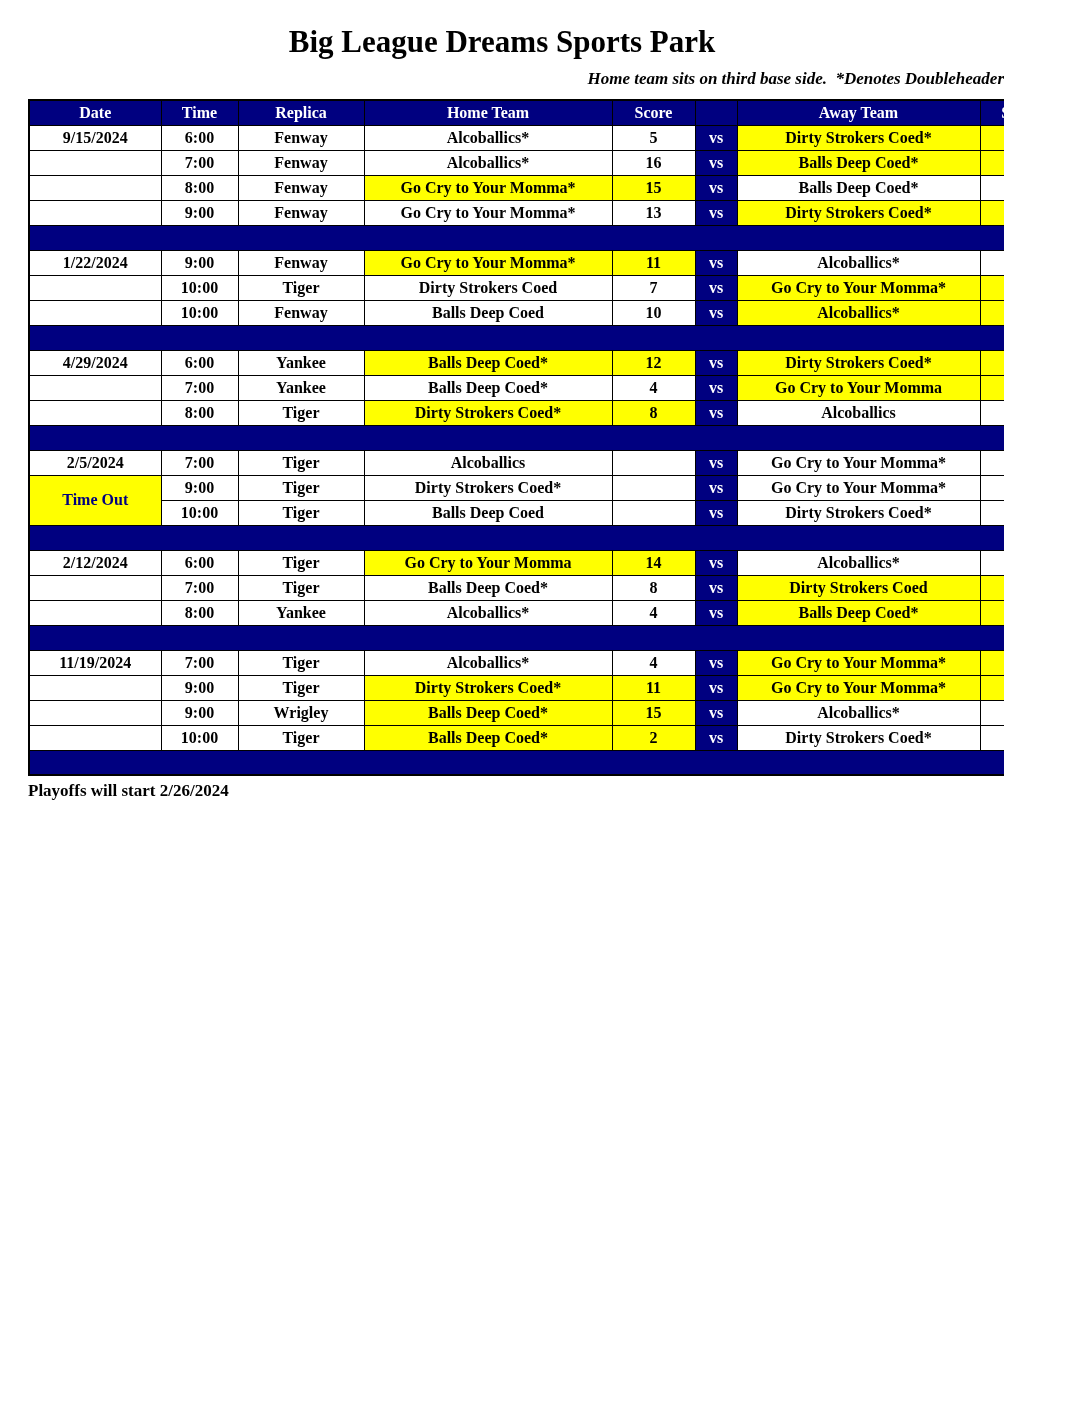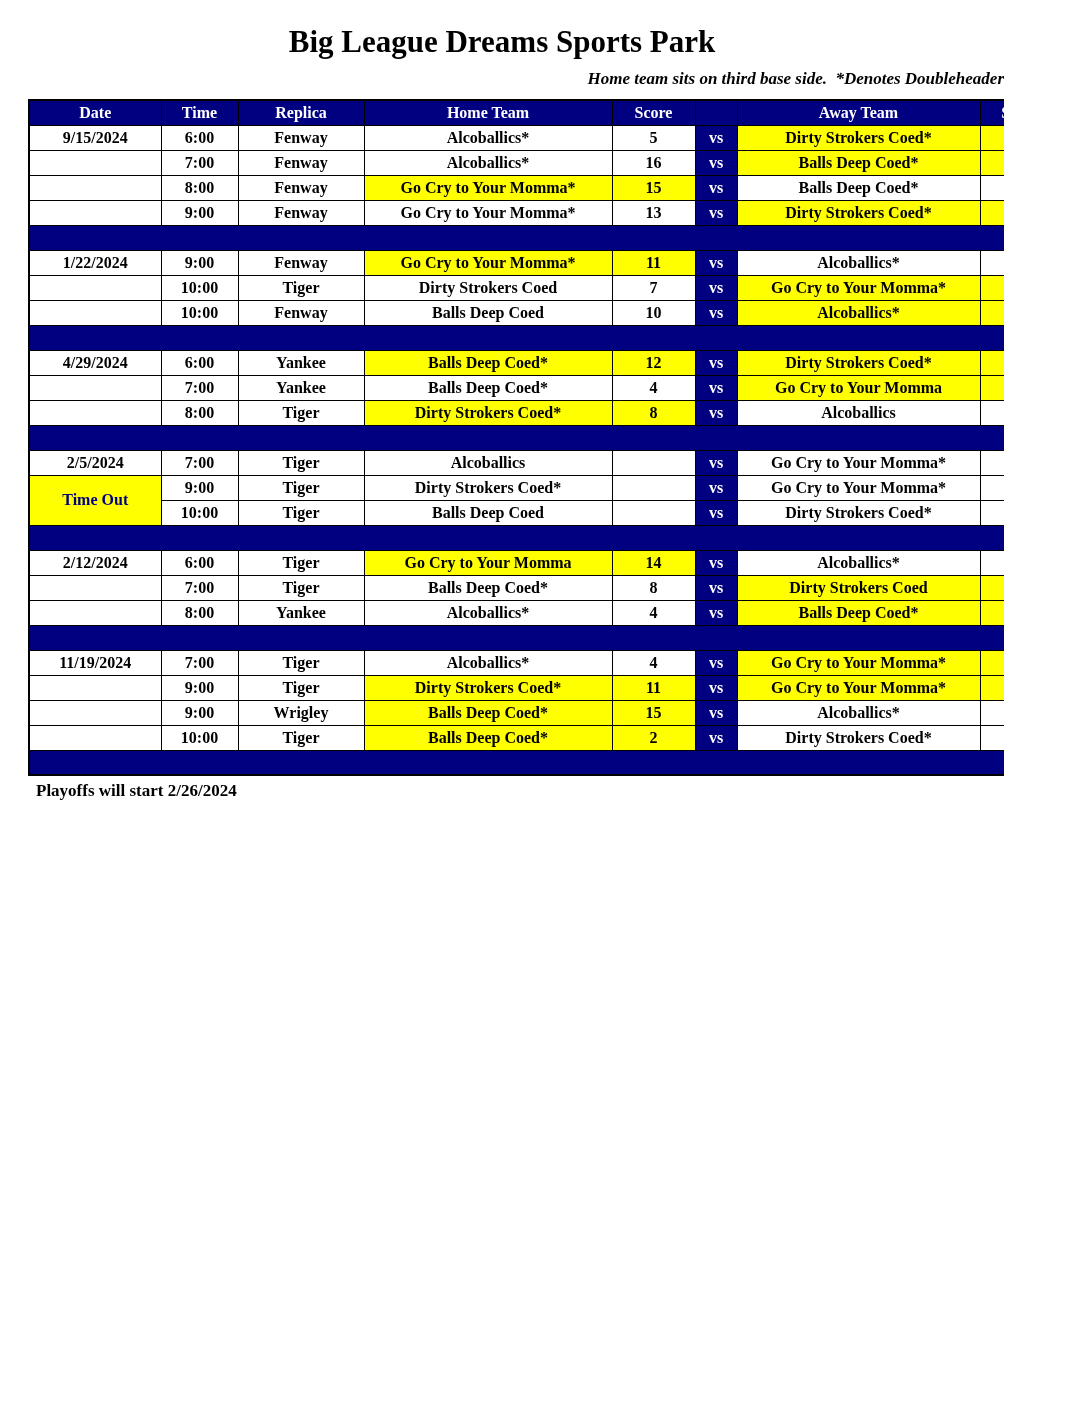--- a/index.html
+++ b/index.html
@@ -74,21 +74,21 @@
     color: #ffffff;
     font-size: 15px;
   }
   td.hl { background: var(--yellow); }
   td.rainout {
     background: var(--yellow);
     color: var(--rainout-text);
     font-size: 18px;
   }
   .footer {
-    margin-left: 36px;
+    margin-left: 28px;
     margin-top: 5px;
     font-size: 17px;
     font-weight: bold;
   }
 </style>
 </head>
 <body>
 
 <div class="page">
   <div class="title">Big League Dreams Sports Park</div>

